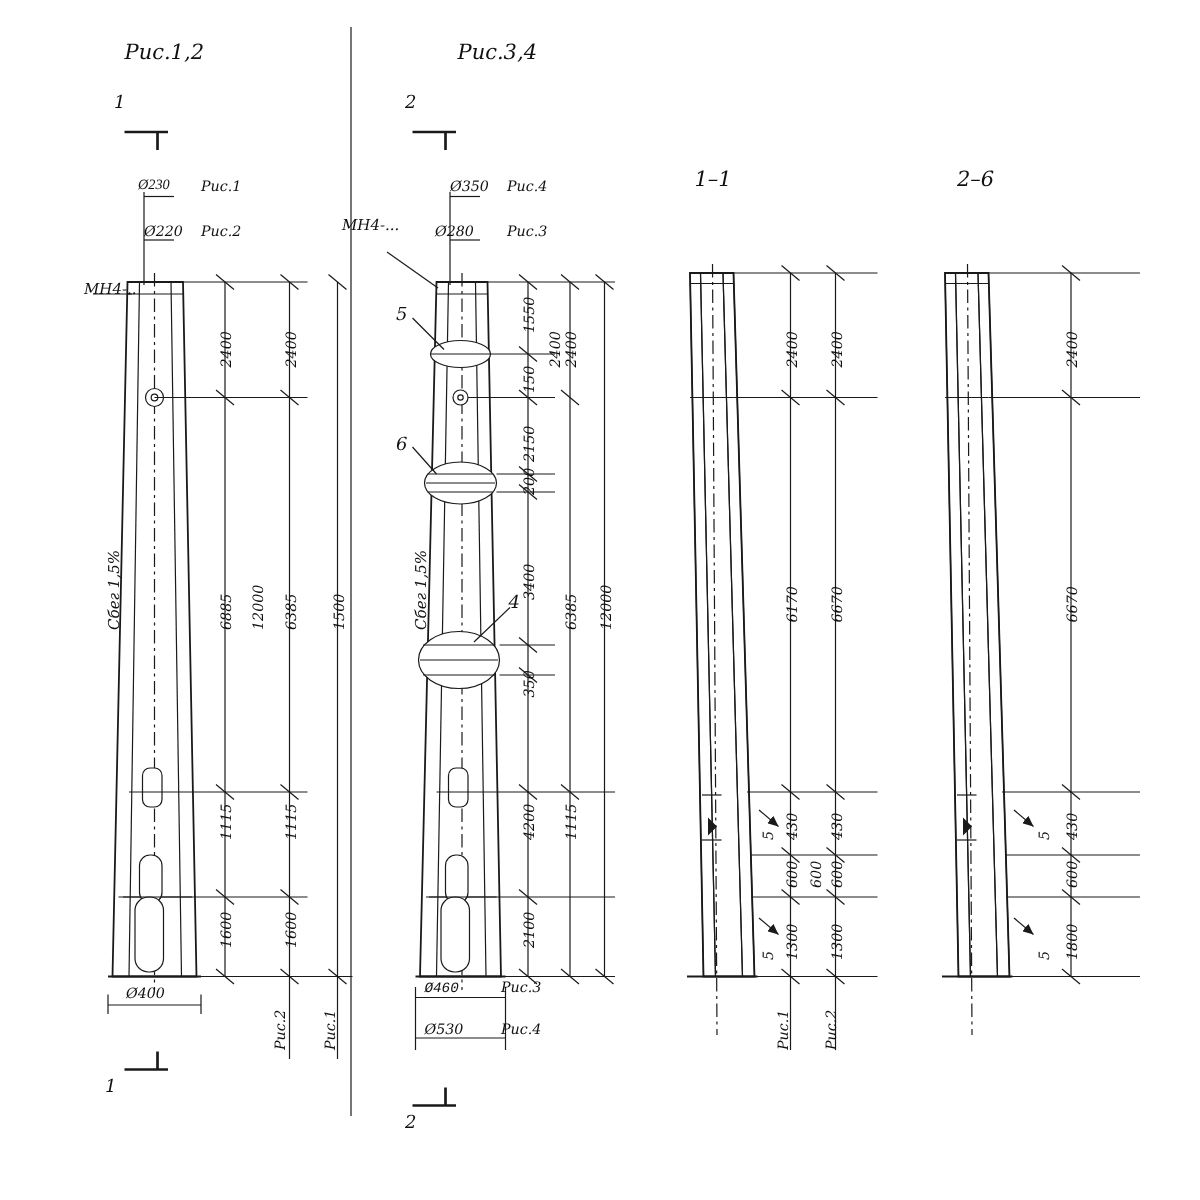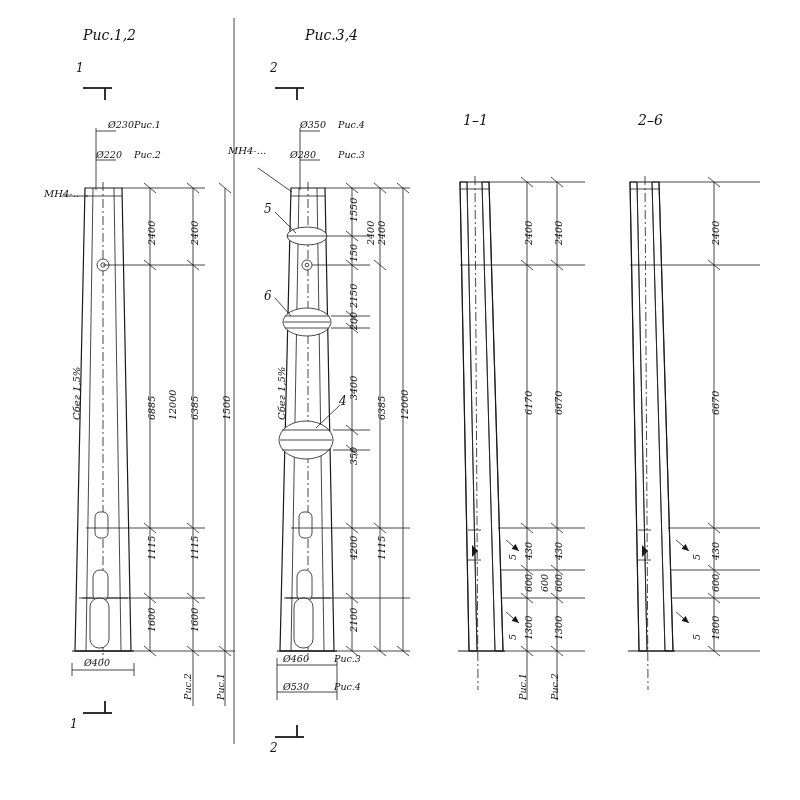--- a/index.html
+++ b/index.html
@@ -265,24 +265,24 @@
 <div class="lbl big ital" style="left:83px;top:28px;">Рис.1,2</div>
 <div class="lbl big ital" style="left:305px;top:28px;">Рис.3,4</div>
 <div class="lbl big ital" style="left:463px;top:113px;font-style:italic;">1–1</div>
 <div class="lbl big ital" style="left:638px;top:113px;">2–6</div>
 
 <div class="lbl md ital" style="left:76px;top:62px;">1</div>
 <div class="lbl md ital" style="left:70px;top:718px;">1</div>
 <div class="lbl md ital" style="left:270px;top:62px;">2</div>
 <div class="lbl md ital" style="left:270px;top:742px;">2</div>
 
-<div class="lbl sm ital" style="left:44px;top:189px;">МН4-..</div>
+<div class="lbl sm ital" style="left:56px;top:189px;">МН4-..</div>
 <div class="lbl sm ital" style="left:228px;top:146px;">МН4-...</div>
 
-<div class="lbl tiny ital" style="left:108px;top:120px;">Ø230</div>
+<div class="lbl tiny ital" style="left:92px;top:120px;font-family:Liberation Serif, serif;">Ø230</div>
 <div class="lbl tiny ital" style="left:134px;top:120px;">Рис.1</div>
 <div class="lbl tiny ital" style="left:96px;top:150px;">Ø220</div>
 <div class="lbl tiny ital" style="left:134px;top:150px;">Рис.2</div>
 
 <div class="lbl sm ital vert" style="left:72px;top:420px;transform:rotate(-90deg);">Сбег 1,5%</div>
 
 <div class="lbl tiny ital vert" style="left:147px;top:245px;transform:rotate(-90deg);">2400</div>
 <div class="lbl tiny ital vert" style="left:147px;top:420px;transform:rotate(-90deg);">6885</div>
 <div class="lbl tiny ital vert" style="left:147px;top:560px;transform:rotate(-90deg);">1115</div>
 <div class="lbl tiny ital vert" style="left:147px;top:632px;transform:rotate(-90deg);">1600</div>
@@ -316,21 +316,21 @@
 <div class="lbl tiny ital vert" style="left:349px;top:465px;transform:rotate(-90deg);">350</div>
 <div class="lbl tiny ital vert" style="left:349px;top:560px;transform:rotate(-90deg);">4200</div>
 <div class="lbl tiny ital vert" style="left:349px;top:632px;transform:rotate(-90deg);">2100</div>
 
 <div class="lbl tiny ital vert" style="left:377px;top:245px;transform:rotate(-90deg);">2400</div>
 <div class="lbl tiny ital vert" style="left:377px;top:420px;transform:rotate(-90deg);">6385</div>
 <div class="lbl tiny ital vert" style="left:377px;top:560px;transform:rotate(-90deg);">1115</div>
 <div class="lbl tiny ital vert" style="left:400px;top:420px;transform:rotate(-90deg);">12000</div>
 <div class="lbl tiny ital vert" style="left:366px;top:245px;transform:rotate(-90deg);">2400</div>
 
-<div class="lbl tiny ital" style="left:283px;top:654px;">Ø460</div>
+<div class="lbl tiny ital" style="left:283px;top:654px;font-family:Liberation Mono, monospace;">Ø460</div>
 <div class="lbl tiny ital" style="left:334px;top:654px;">Рис.3</div>
 <div class="lbl tiny ital" style="left:283px;top:682px;">Ø530</div>
 <div class="lbl tiny ital" style="left:334px;top:682px;">Рис.4</div>
 
 <div class="lbl tiny ital vert" style="left:524px;top:245px;transform:rotate(-90deg);">2400</div>
 <div class="lbl tiny ital vert" style="left:554px;top:245px;transform:rotate(-90deg);">2400</div>
 <div class="lbl tiny ital vert" style="left:524px;top:415px;transform:rotate(-90deg);">6170</div>
 <div class="lbl tiny ital vert" style="left:554px;top:415px;transform:rotate(-90deg);">6670</div>
 <div class="lbl tiny ital vert" style="left:524px;top:560px;transform:rotate(-90deg);">430</div>
 <div class="lbl tiny ital vert" style="left:554px;top:560px;transform:rotate(-90deg);">430</div>

